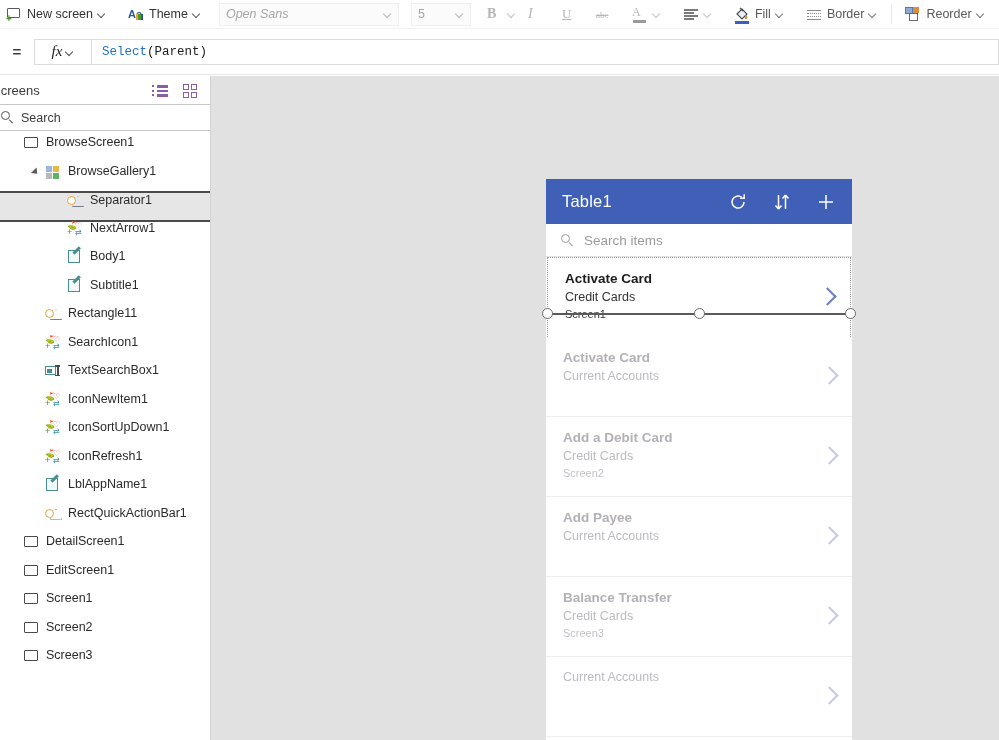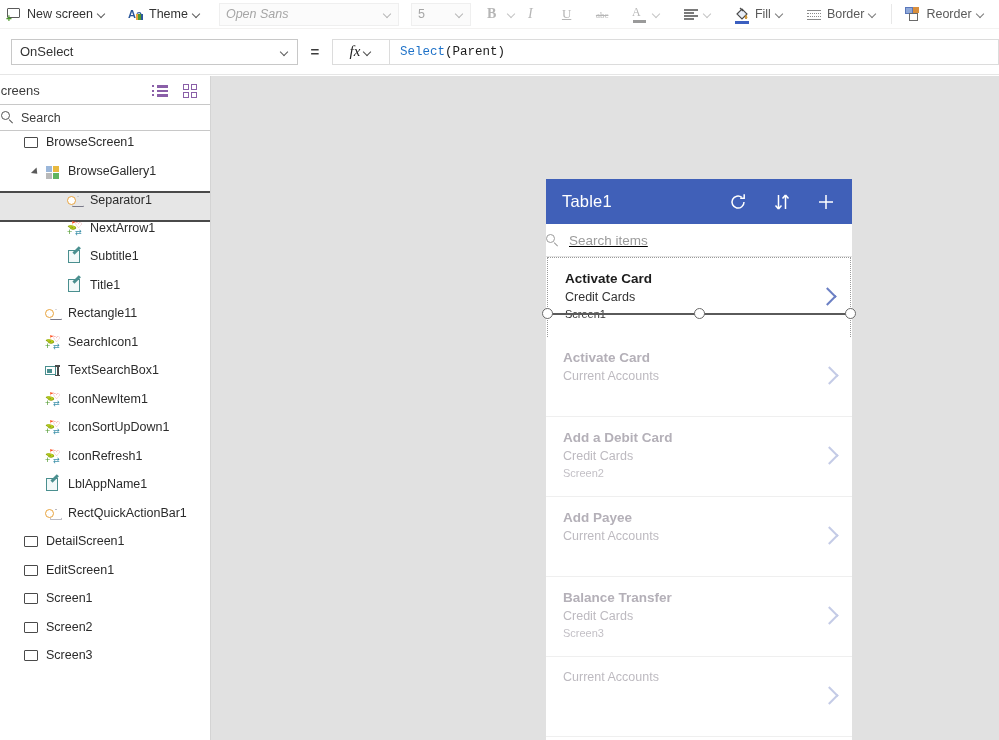--- a/index.html
+++ b/index.html
@@ -184,23 +184,22 @@
     margin-top: 44px;
   }
   .app-header {
     height: 45px; display: flex; align-items: center; justify-content: space-between;
     padding: 0 16px 0 16px; color: #ffffff;
   }
   .app-title { font-size: 16.5px; letter-spacing: .2px; }
   .app-hdr-icons { display: flex; align-items: center; gap: 24px; }
   .hdr-ico { width: 20px; height: 20px; position: relative; }
   .searchbar {
-    height: 33px; display: flex; align-items: center; gap: 10px; padding-left: 0;
+    height: 33px; display: flex; align-items: center; gap: 10px; padding-left: 15px;
     border-bottom: 1px solid #e3e3e3;
-    text-decoration: underline;
   }
   .searchbar .ph { font-size: 13.5px; color: #9b9b9b; }
   .ico-search.light .circ { border-color: #9b9b9b; }
   .ico-search.light .hnd { background: #9b9b9b; }
 
   .gallery { position: relative; }
   .g-item {
     height: 80px; position: relative; padding: 11px 0 0 17px;
     border-bottom: 1px solid #efefef;
   }
@@ -330,24 +329,20 @@
       <span class="s1"></span>
         <span class="s2"></span>
         <span class="s3"></span>
     </span>
     <span class="tb-label" style="color:#5a5a5a">Reorder</span>
     <span class="caret" style="color:#5a5a5a"></span>
   </div>
 </div>
 
 <div class="formulabar">
-  <div class="prop-select">
-    <span>OnSelect</span>
-    <span class="caret"></span>
-  </div>
   <div class="eq-sign">=</div>
   <div class="fx-box">
     <span>fx</span>
     <span class="caret" style="font-style:normal"></span>
   </div>
   <div class="formula-input">
     <span class="fn-name">Select</span>
       <span class="fn-rest">(Parent)</span>
   </div>
 </div>
@@ -421,30 +416,30 @@
         </span>
         <span class="tree-label">NextArrow1</span>
       </div>
       <div class="tree-row">
         <span style="width:52px;flex:0 0 auto"></span>
         <span class="tw-expander"></span>
         <span class="ico ico-label">
           <span class="fr"></span>
           <span class="pen"></span>
         </span>
+        <span class="tree-label">Body1</span>
+      </div>
+      <div class="tree-row">
+        <span style="width:52px;flex:0 0 auto"></span>
+        <span class="tw-expander"></span>
+        <span class="ico ico-label">
+          <span class="fr"></span>
+          <span class="pen"></span>
+        </span>
         <span class="tree-label">Subtitle1</span>
-      </div>
-      <div class="tree-row">
-        <span style="width:52px;flex:0 0 auto"></span>
-        <span class="tw-expander"></span>
-        <span class="ico ico-label">
-          <span class="fr"></span>
-          <span class="pen"></span>
-        </span>
-        <span class="tree-label">Title1</span>
       </div>
       <div class="tree-row">
         <span style="width:30px;flex:0 0 auto"></span>
         <span class="tw-expander"></span>
         <span class="ico ico-shape">
           <span class="circ"></span>
           <span class="tri"></span>
         </span>
         <span class="tree-label">Rectangle11</span>
       </div>

